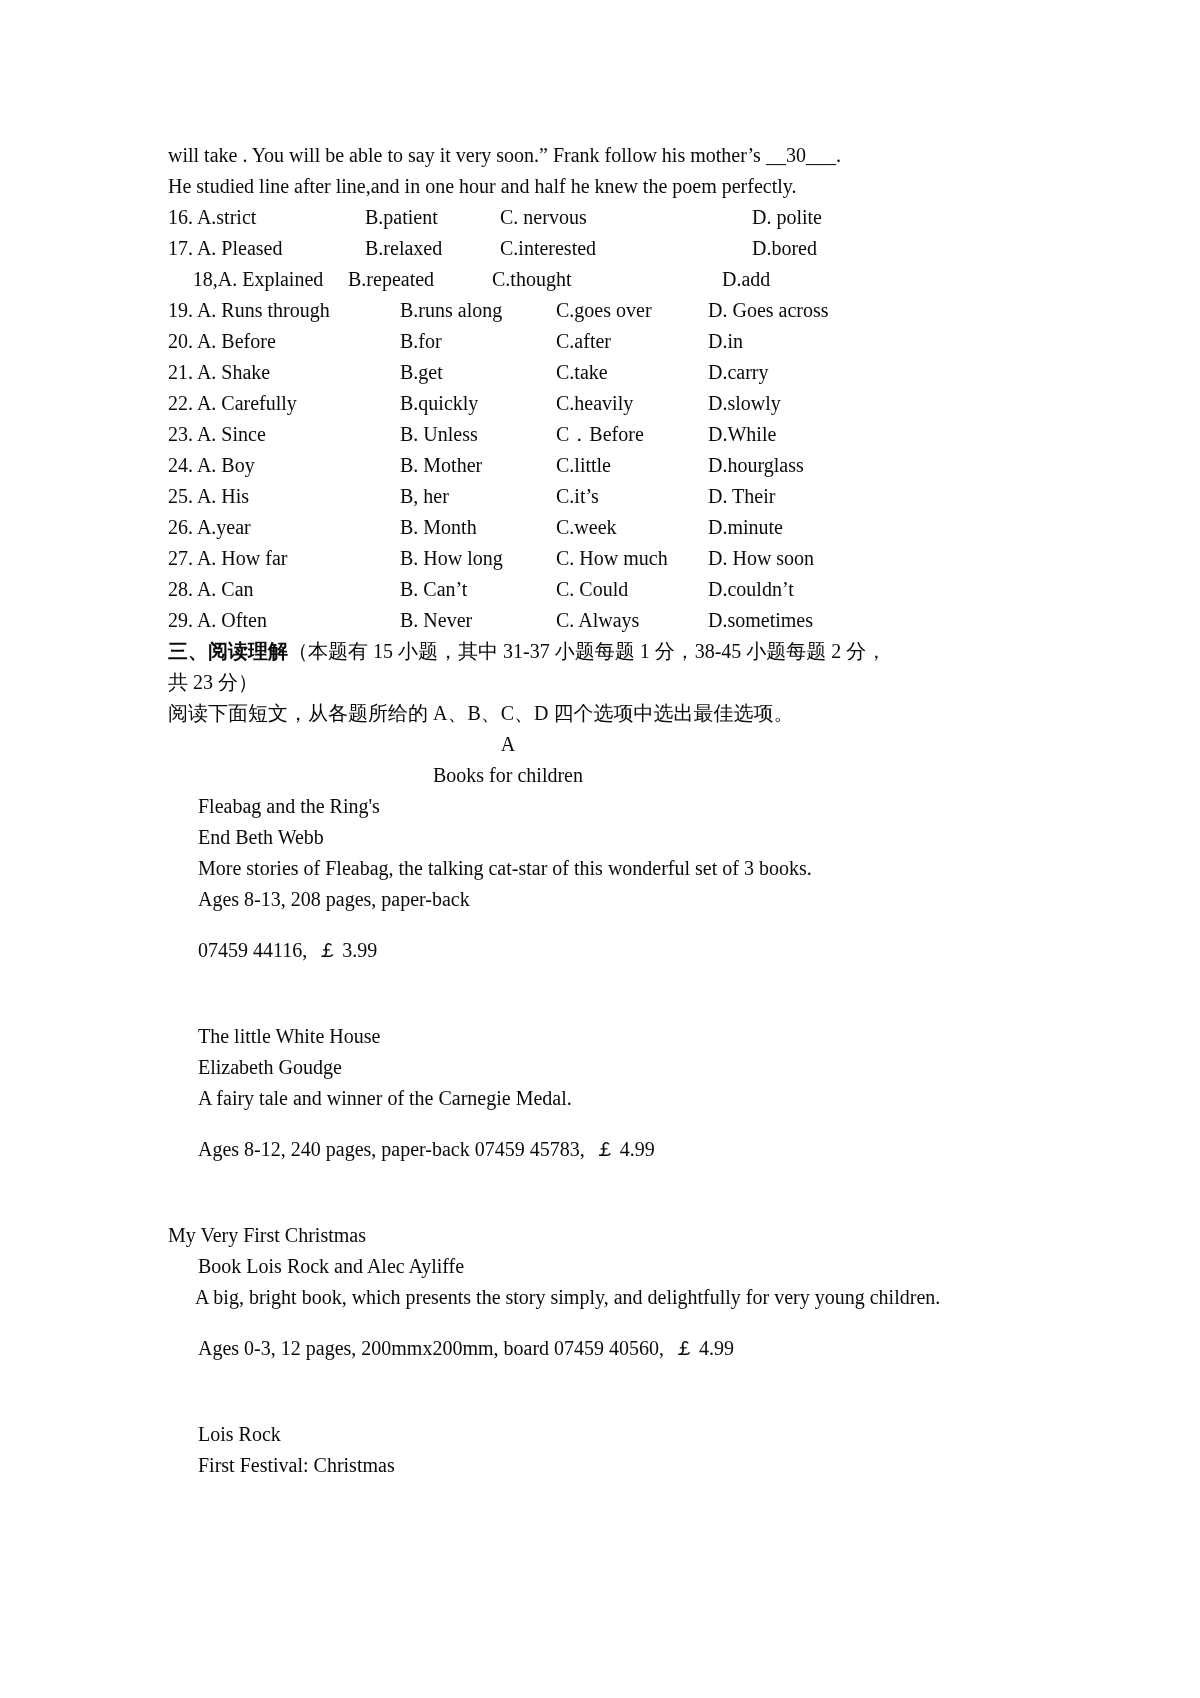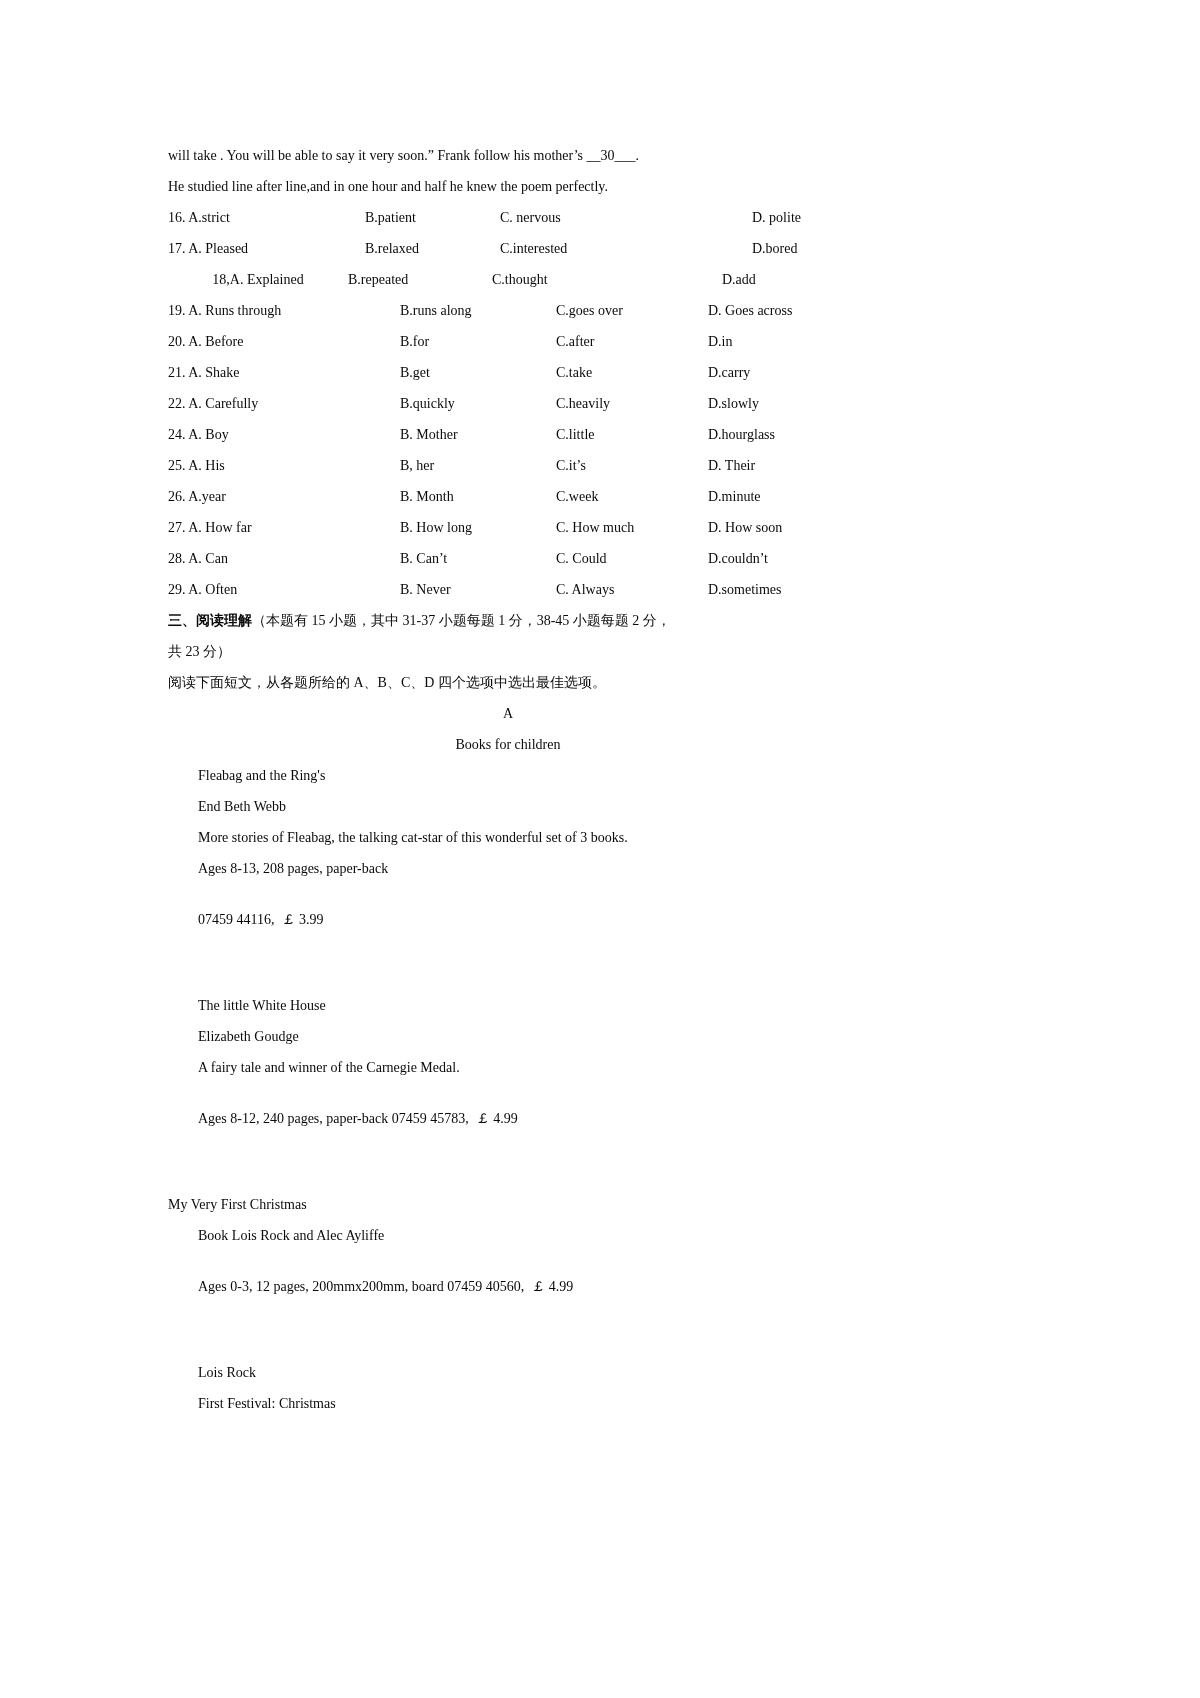--- a/index.html
+++ b/index.html
@@ -10,21 +10,21 @@
     background:#ffffff;
     overflow:hidden;
     font-family:"Liberation Serif","DejaVu Serif",serif;
     color:#0a0a0a;
   }
   .content{
     position:absolute;
     left:168px;
     top:140px;
     width:872px;
-    font-size:14px;
+    font-size:20px;
     line-height:31px;
   }
   .line{margin:0;white-space:pre-wrap;}
   .q-row{display:flex;height:31px;line-height:31px;white-space:pre;}
   .qc{display:block;overflow:visible;}
   .g1 .c1{width:197px;} .g1 .c2{width:135px;} .g1 .c3{width:252px;}
   .g18 .c1{width:180px;text-align:center;} .g18 .c2{width:144px;} .g18 .c3{width:230px;}
   .g2 .c1{width:232px;} .g2 .c2{width:156px;} .g2 .c3{width:152px;}
   .bold{font-weight:bold;}
   .center-wrap{width:680px;text-align:center;}
@@ -79,20 +79,26 @@
         <span class="qc c3">C.take</span>
         <span class="qc c4">D.carry</span>
       </div>
       <div class="q-row g2">
         <span class="qc c1">22. A. Carefully</span>
         <span class="qc c2">B.quickly</span>
         <span class="qc c3">C.heavily</span>
         <span class="qc c4">D.slowly</span>
       </div>
       <div class="q-row g2">
+        <span class="qc c1">23. A. Since</span>
+        <span class="qc c2">B. Unless</span>
+        <span class="qc c3">C．Before</span>
+        <span class="qc c4">D.While</span>
+      </div>
+      <div class="q-row g2">
         <span class="qc c1">24. A. Boy</span>
         <span class="qc c2">B. Mother</span>
         <span class="qc c3">C.little</span>
         <span class="qc c4">D.hourglass</span>
       </div>
       <div class="q-row g2">
         <span class="qc c1">25. A. His</span>
         <span class="qc c2">B, her</span>
         <span class="qc c3">C.it’s</span>
         <span class="qc c4">D. Their</span>
@@ -142,20 +148,21 @@
 
     <p class="line indent">The little White House</p>
     <p class="line indent">Elizabeth Goudge</p>
     <p class="line indent">A fairy tale and winner of the Carnegie Medal.</p>
     <div class="gap-sm"></div>
     <p class="line indent">Ages 8-12, 240 pages, paper-back 07459 45783,  ￡ 4.99</p>
     <div class="gap-lg"></div>
 
     <p class="line">My Very First Christmas</p>
     <p class="line indent">Book Lois Rock and Alec Ayliffe</p>
+    <p class="para-just">A big, bright book, which presents the story simply, and delightfully for very young children.</p>
     <div class="gap-sm"></div>
     <p class="line indent">Ages 0-3, 12 pages, 200mmx200mm, board 07459 40560,  ￡ 4.99</p>
     <div class="gap-lg"></div>
 
     <p class="line indent">Lois Rock</p>
     <p class="line indent">First Festival: Christmas</p>
 
   </div>
 </div>
 

